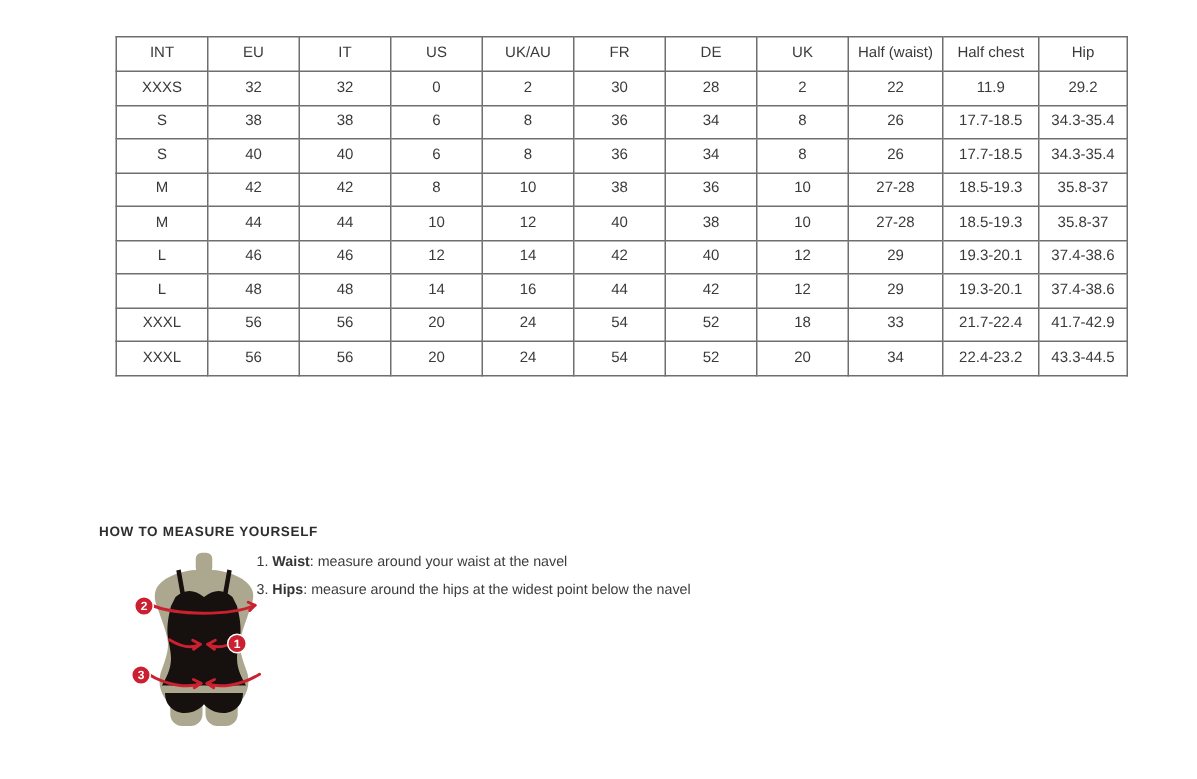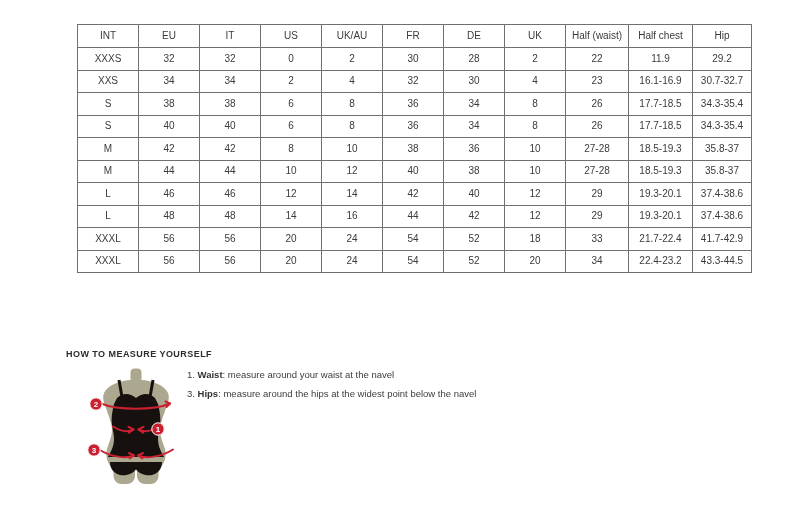--- a/index.html
+++ b/index.html
@@ -21,21 +21,21 @@
     font-weight:400;padding:0;height:21.5px;line-height:1;
   }
   .size-table thead tr{height:23px;}
   
   .measure-title{
     position:absolute;left:66px;top:349px;
     font-size:9px;font-weight:700;color:#2d2d2d;letter-spacing:.45px;text-align:center;
   }
   .figure-wrap{position:absolute;left:84px;top:367px;width:100px;height:120px;}
   .instructions{
-    position:absolute;left:187px;top:370px;
+    position:absolute;left:171px;top:370px;
     font-size:9.5px;color:#3c3c3c;
   }
   .instr{margin-bottom:8.5px;line-height:10px;}
   .instr b{font-weight:700;color:#343434;}
 </style>
 </head>
 <body>
 
 <table class="size-table">
   <colgroup>
@@ -74,33 +74,20 @@
         <td>0</td>
         <td>2</td>
         <td>30</td>
         <td>28</td>
         <td>2</td>
         <td>22</td>
         <td>11.9</td>
         <td>29.2</td>
       </tr>
       <tr>
-        <td>XXS</td>
-        <td>34</td>
-        <td>34</td>
-        <td>2</td>
-        <td>4</td>
-        <td>32</td>
-        <td>30</td>
-        <td>4</td>
-        <td>23</td>
-        <td>16.1-16.9</td>
-        <td>30.7-32.7</td>
-      </tr>
-      <tr>
         <td>S</td>
         <td>38</td>
         <td>38</td>
         <td>6</td>
         <td>8</td>
         <td>36</td>
         <td>34</td>
         <td>8</td>
         <td>26</td>
         <td>17.7-18.5</td>

